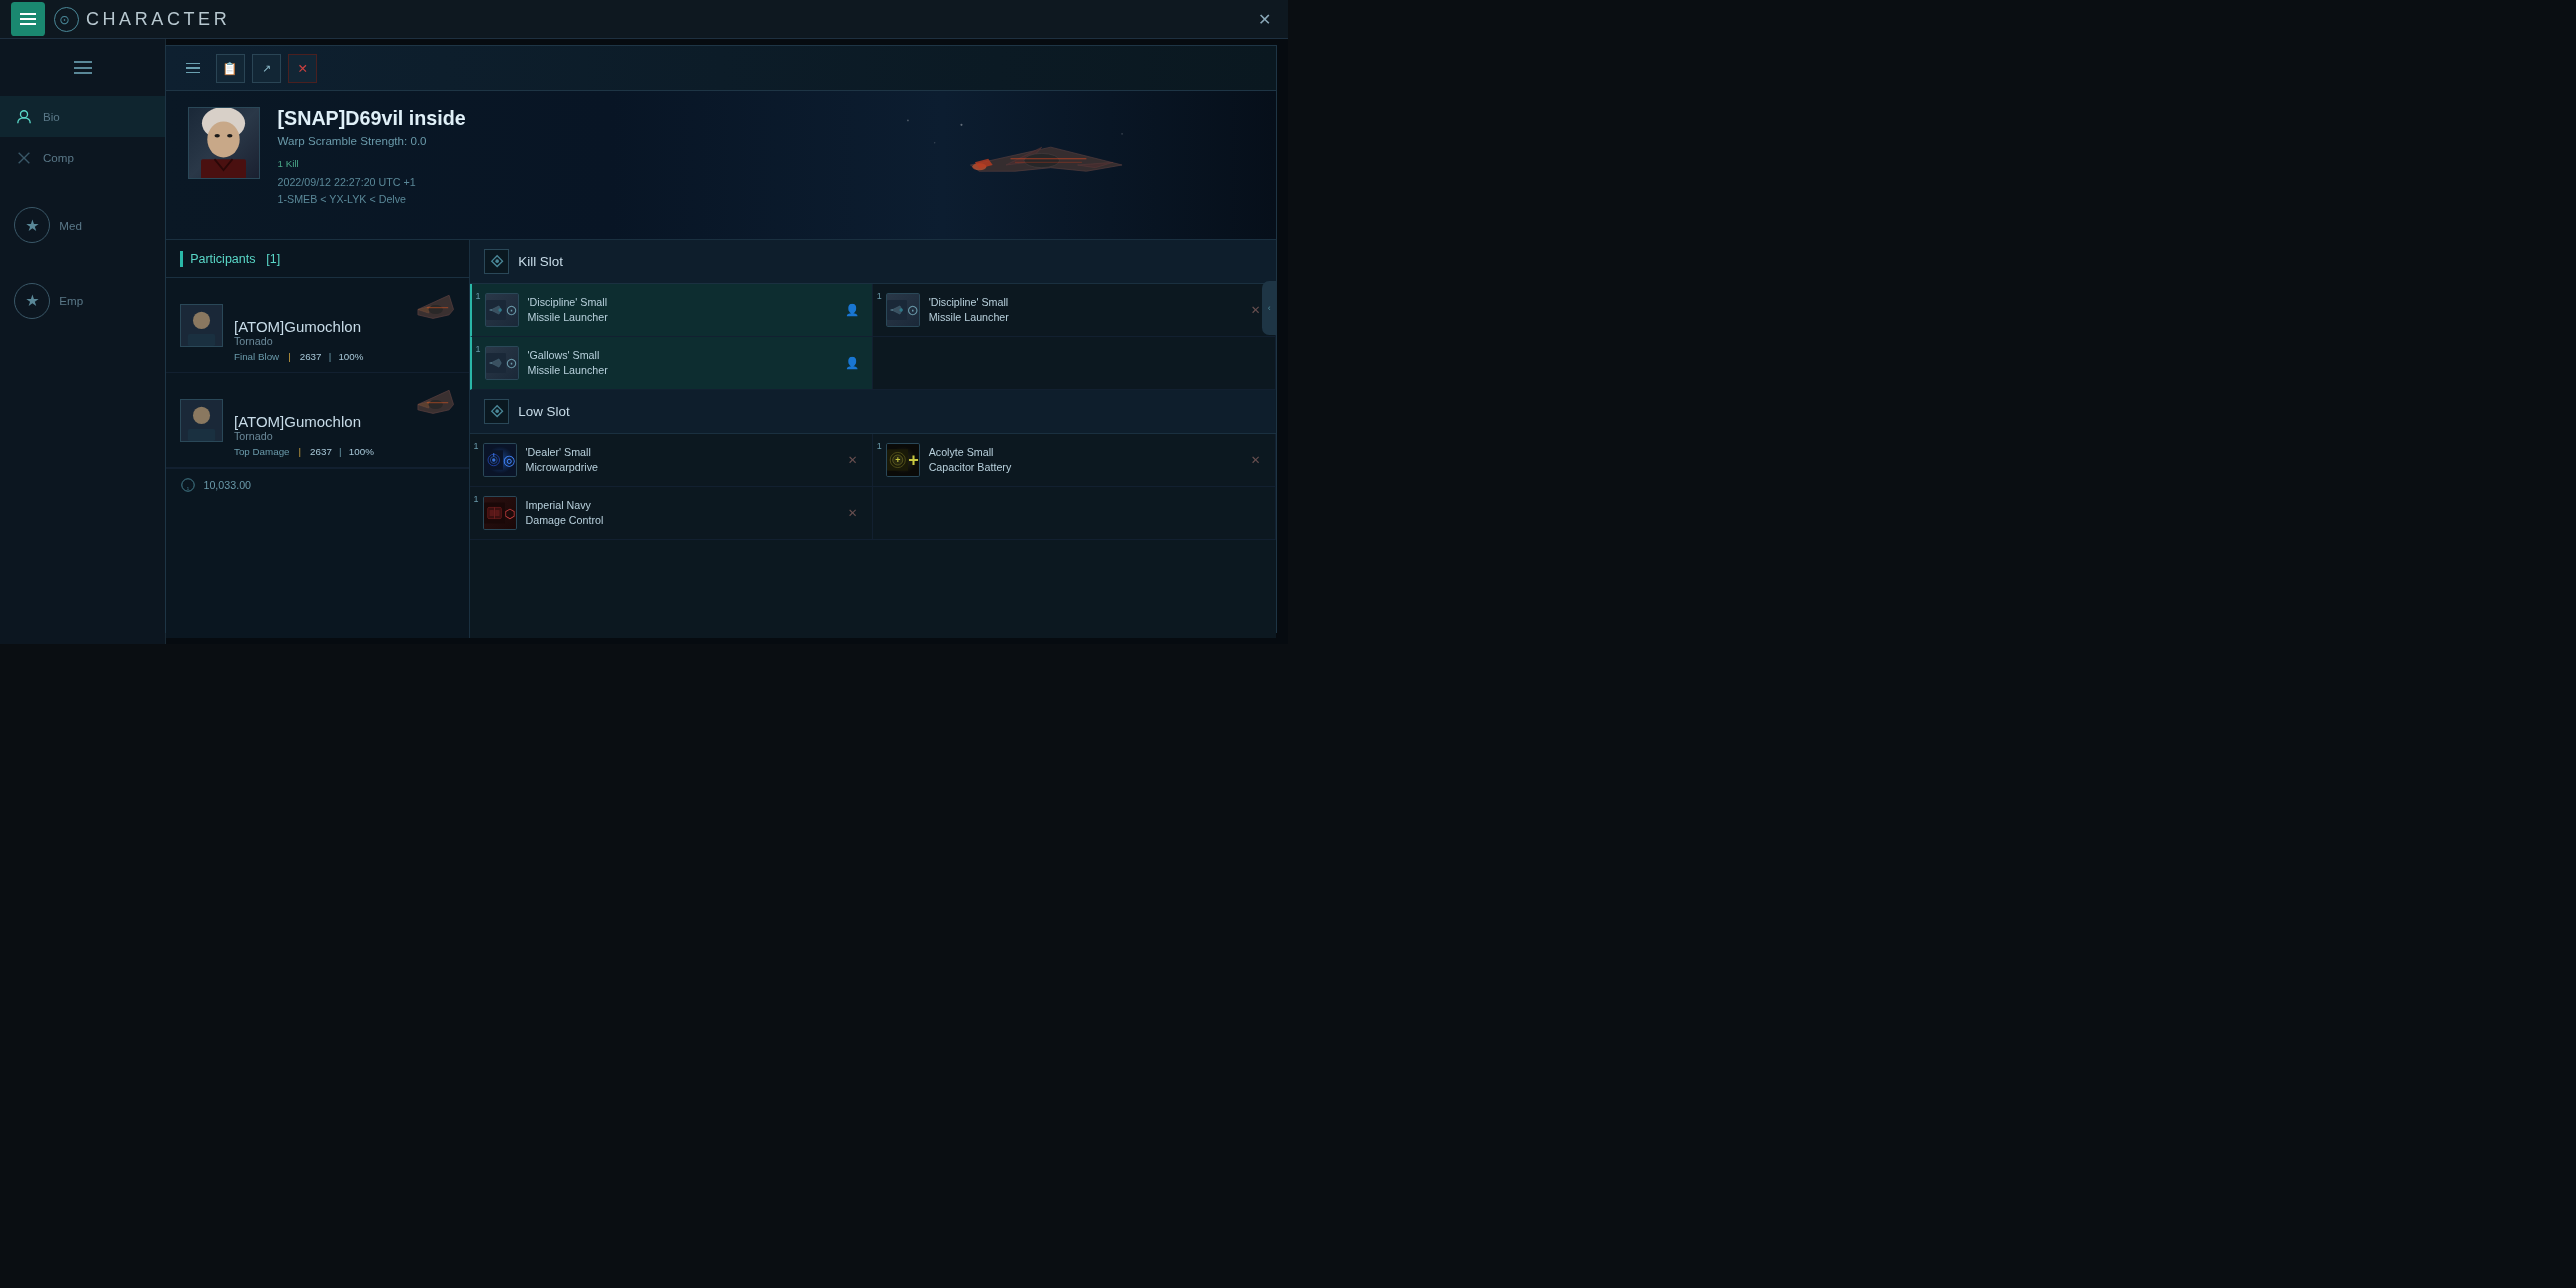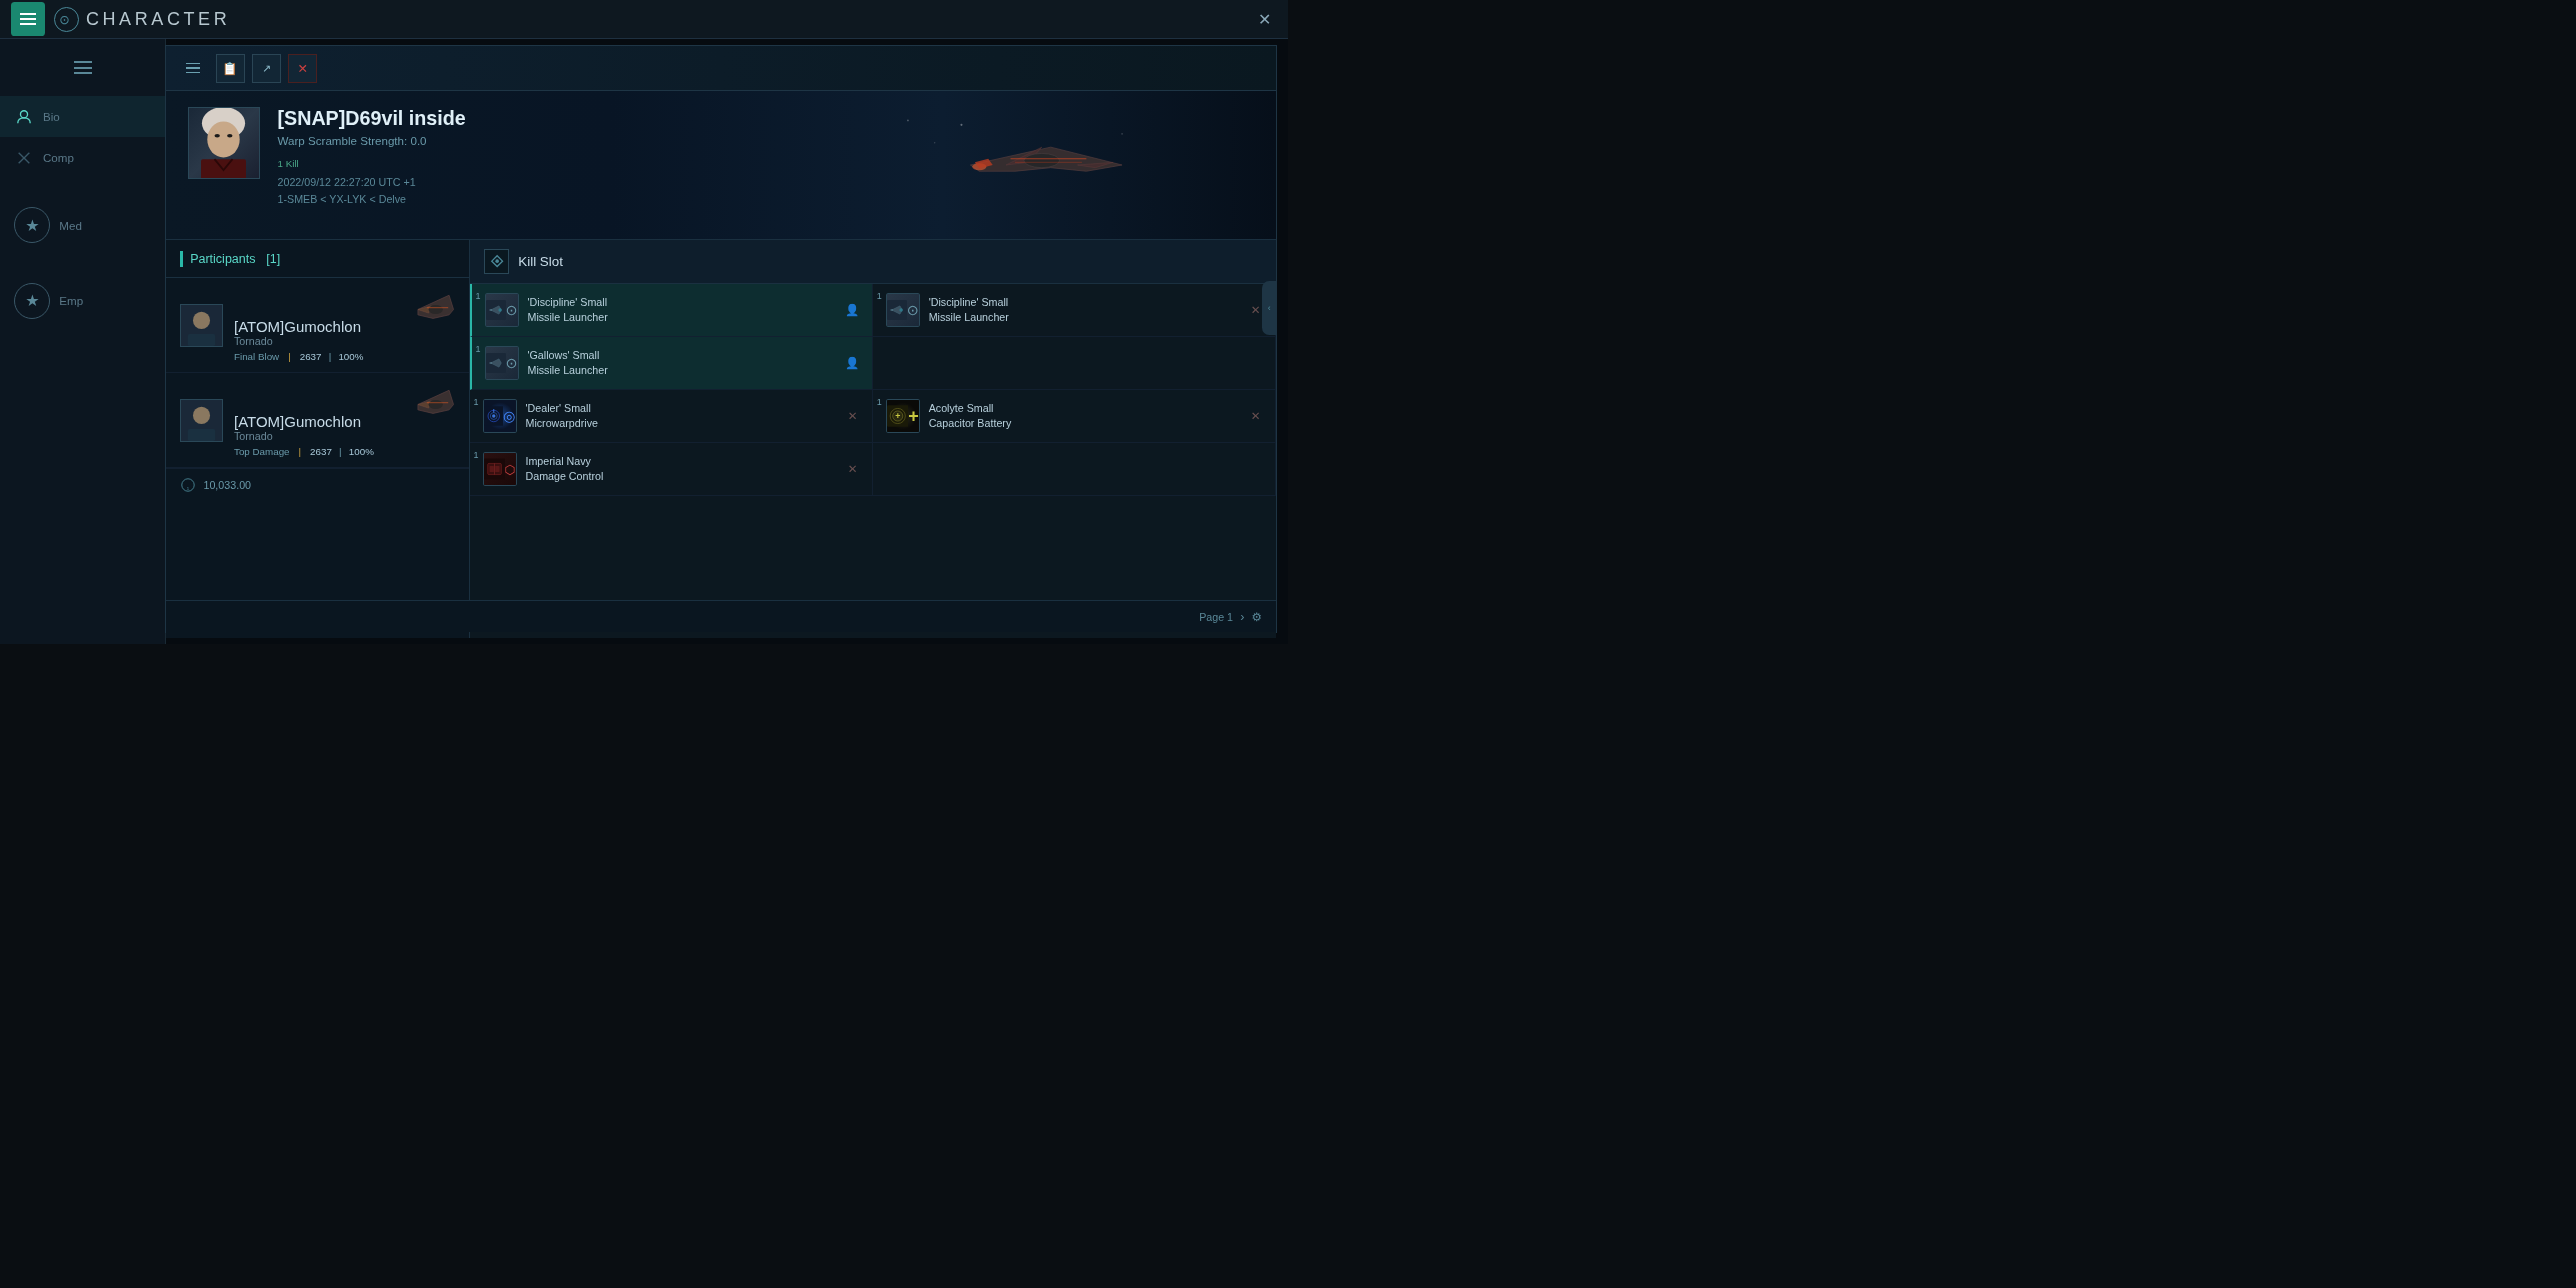--- a/index.html
+++ b/index.html
@@ -787,20 +787,29 @@
             </div>
             <span class="slot-item-name">'Gallows' Small<br>Missile Launcher</span>
             <div class="slot-item-action person">👤</div>
           </div>
 
           <div class="slot-item" style="background: transparent;"></div>
         </div>
       </div>
 
       <div class="slot-section">
+        <div class="slot-section-header">
+          <div class="slot-icon">
+            <svg width="14.3" height="14.3" viewBox="0 0 16 16">
+              <polygon points="8,2 14,8 8,14 2,8" fill="none" stroke="#4a8898" stroke-width="1.5"></polygon>
+              <circle cx="8" cy="8" r="2" fill="#4a8898"></circle>
+            </svg>
+          </div>
+          <span class="slot-title">Low Slot</span>
+        </div>
 
         <div class="slots-grid">
 
           <div class="slot-item">
             <span class="slot-qty">1</span>
             <div class="slot-item-icon icon-drive">
               <svg width="30" height="30" viewBox="0 0 34 34">
                 <rect width="34" height="34" fill="#0a1428" rx="2"></rect>
                 <circle cx="17" cy="17" r="10" fill="none" stroke="#2244aa" stroke-width="1.5"></circle>
                 <circle cx="17" cy="17" r="6" fill="none" stroke="#3366cc" stroke-width="1"></circle>
@@ -843,20 +852,15 @@
 
           <div class="slot-item" style="background: transparent;"></div>
         </div>
       </div>
 
     </div>
   </div>
 
   <div class="scroll-handle">‹</div>
 
-  <div class="panel-footer">
-    <span class="footer-page">Page 1</span>
-    <span class="footer-btn">›</span>
-    <span class="footer-filter">⚙</span>
-  </div>
 
 </div>
 
 
 </body></html>

